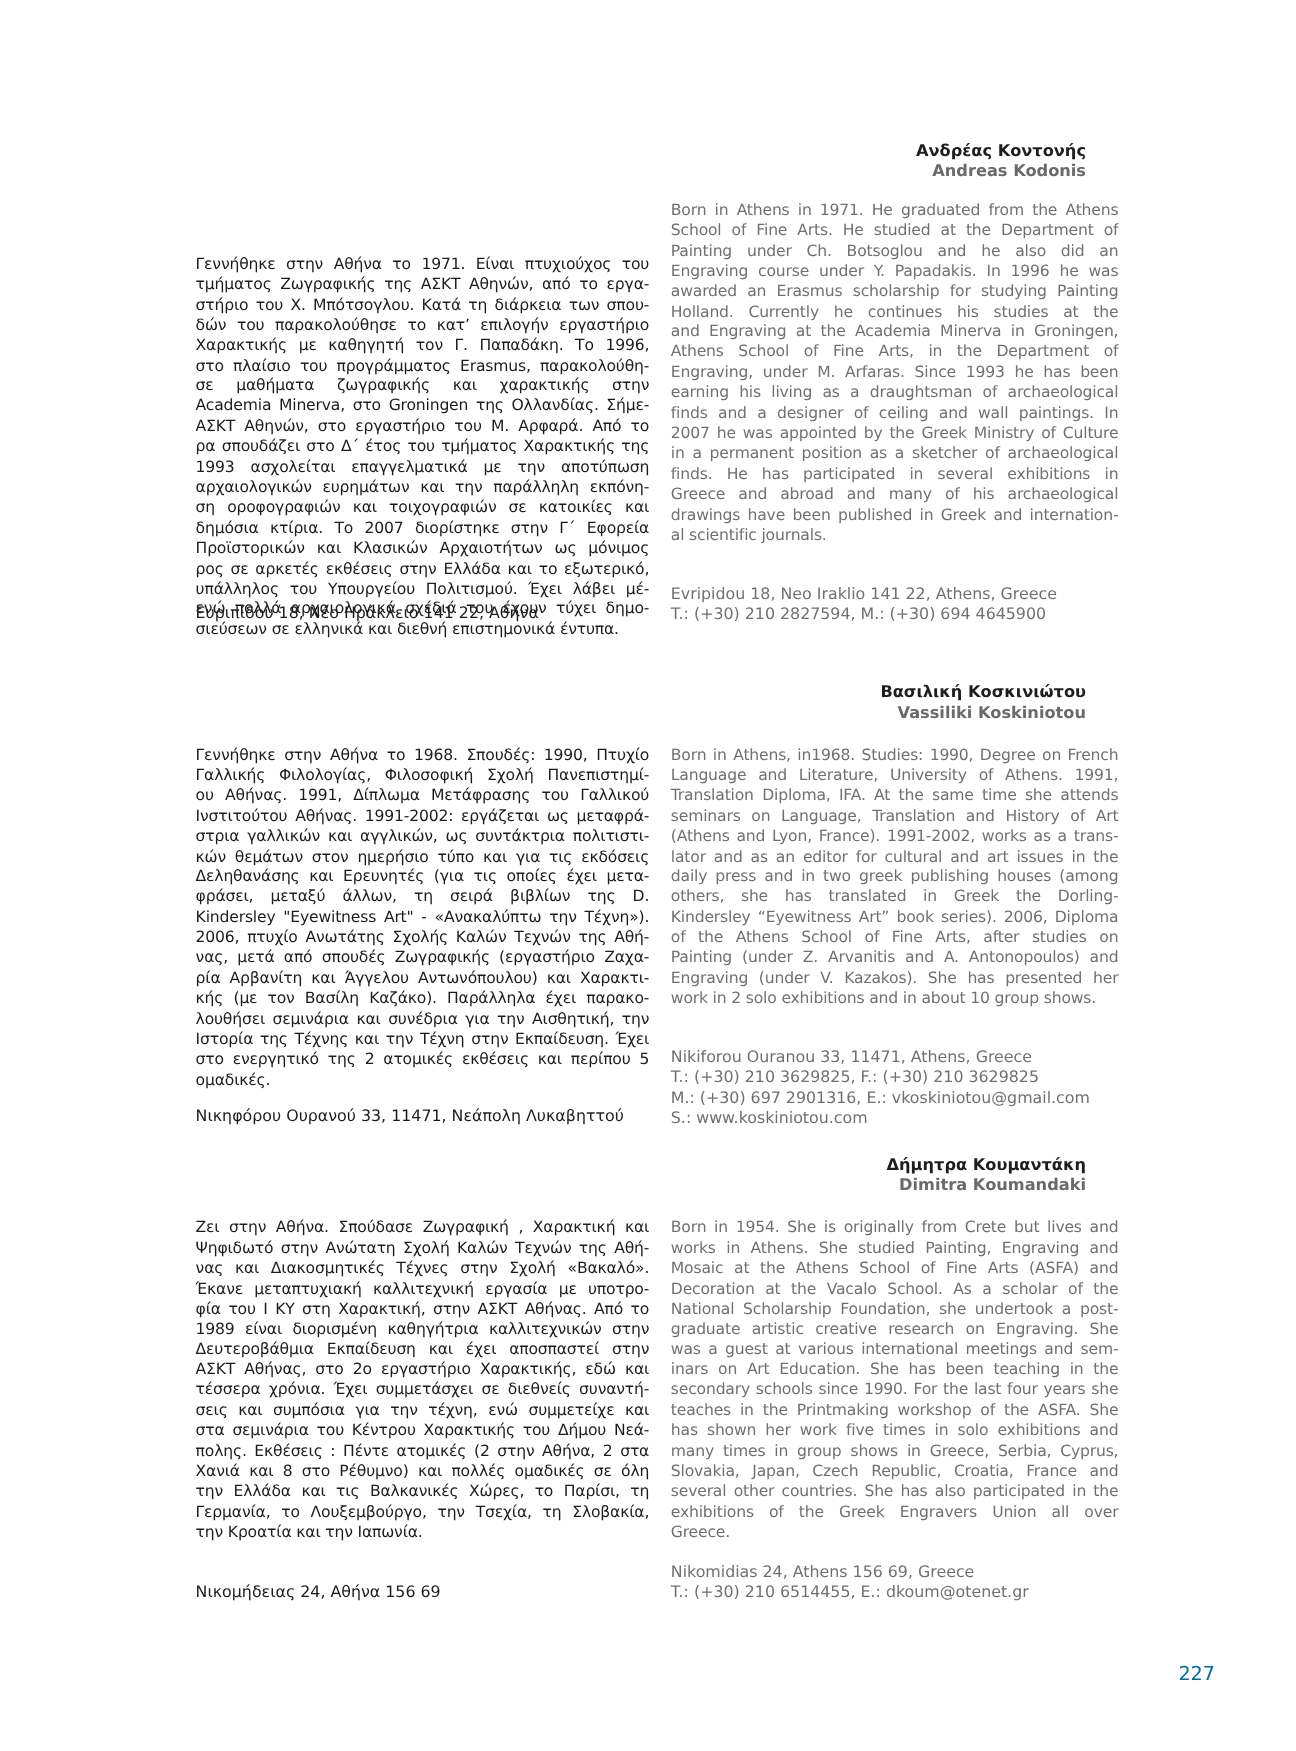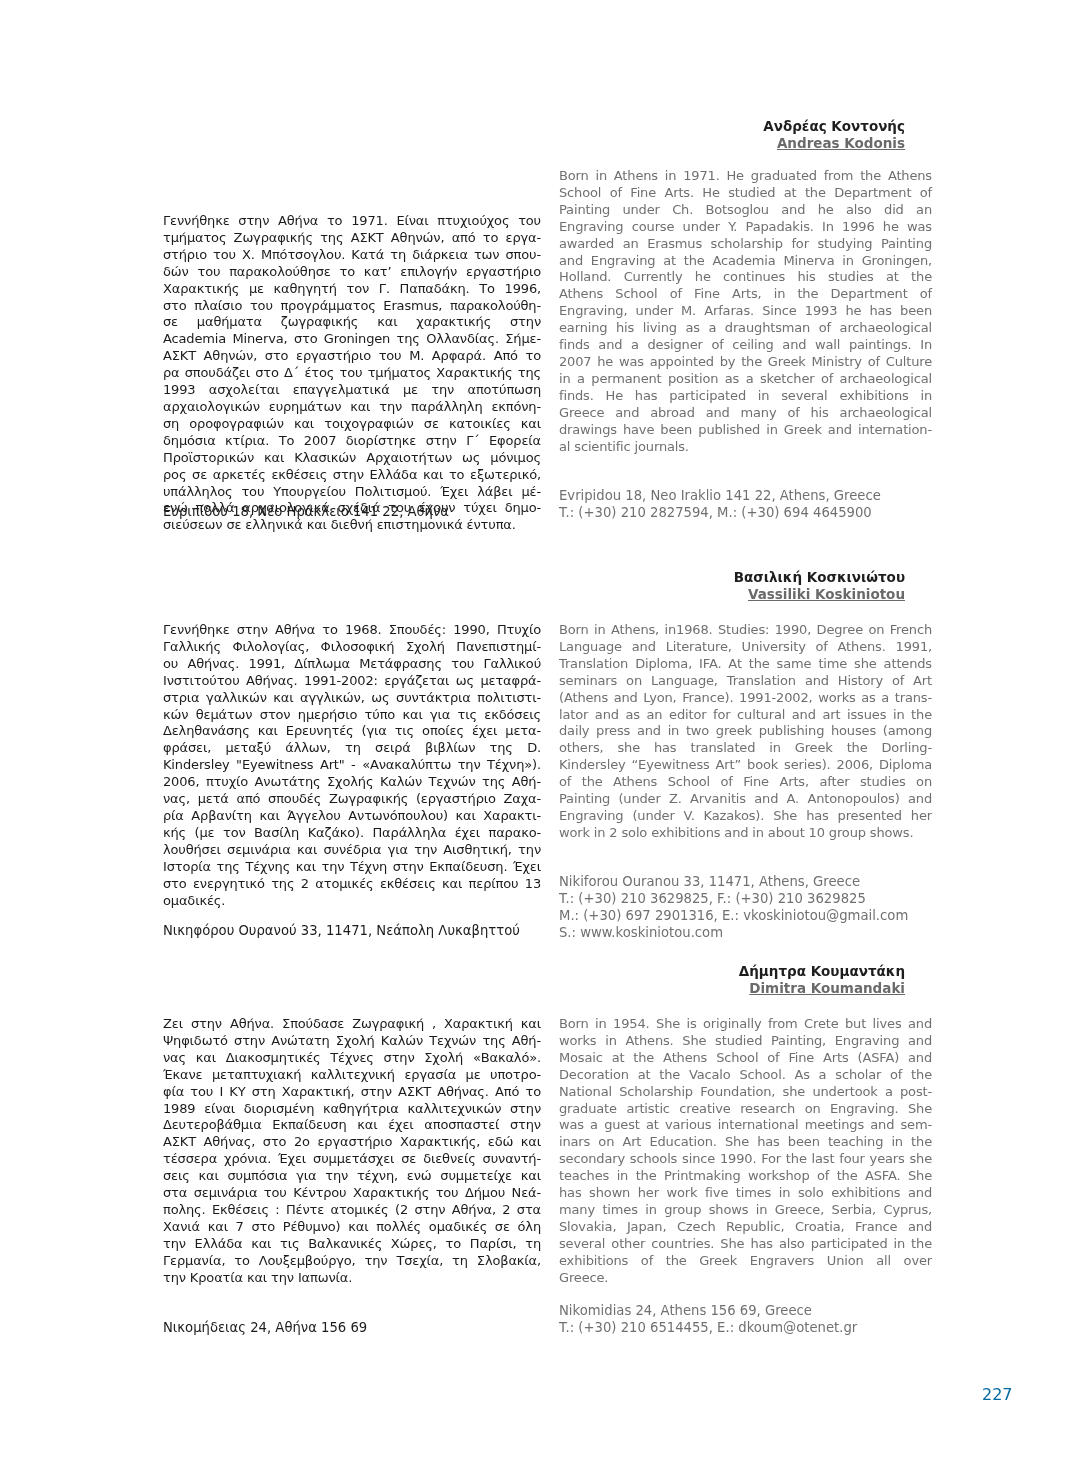--- a/index.html
+++ b/index.html
@@ -1,20 +1,20 @@
 <!DOCTYPE html>
 <html><head>
 <meta charset="utf-8">
 <style>
   html, body { margin:0; padding:0; background:#ffffff; }
   body { width:1080px; height:1459px; position:relative; overflow:hidden;
          font-family:"DejaVu Sans", sans-serif; }
   .name { position:absolute; right:175px; text-align:right; font-size:13.5px; line-height:17px; }
   .name .gr { color:#1e1e1e; font-weight:bold; }
-  .name .en { color:#6a6a6a; font-weight:bold;text-decoration:underline; }
+  .name .en { color:#6a6a6a; font-weight:bold; }
   .col { position:absolute; font-size:13px; line-height:16.9px; letter-spacing:-0.15px; }
   .col.gr { left:163px; width:378px; color:#1c1c1c; }
   .col.en { left:559px; width:373px; color:#707070; }
   .line { display:block; text-align:justify; text-align-last:justify; white-space:nowrap; overflow:visible; }
   .line.last { text-align-last:left; }
   .addr { position:absolute; font-size:13.2px; line-height:16.9px; }
   .addr.gr { left:163px; color:#1c1c1c; }
   .addr.en { left:559px; color:#707070; }
   .addr span { display:block; white-space:nowrap; }
   .pagenum { position:absolute; left:982px; top:1385px; font-size:16px; color:#0369a1; }
@@ -49,22 +49,22 @@
   </div>
 <div class="addr gr" style="top:504px;">
     <span class="">Ευριπίδου 18, Νέο Ηράκλειο 141 22, Αθήνα</span>
   </div>
 <div class="col en" style="top:168px;">
     <span class="line">Born in Athens in 1971. He graduated from the Athens</span>
     <span class="line">School of Fine Arts. He studied at the Department of</span>
     <span class="line">Painting under Ch. Botsoglou and he also did an</span>
     <span class="line">Engraving course under Y. Papadakis. In 1996 he was</span>
     <span class="line">awarded an Erasmus scholarship for studying Painting</span>
+    <span class="line">Holland. Currently he continues his studies at the</span>
     <span class="line">and Engraving at the Academia Minerva in Groningen,</span>
-    <span class="line">Holland. Currently he continues his studies at the</span>
     <span class="line">Athens School of Fine Arts, in the Department of</span>
     <span class="line">Engraving, under M. Arfaras. Since 1993 he has been</span>
     <span class="line">earning his living as a draughtsman of archaeological</span>
     <span class="line">finds and a designer of ceiling and wall paintings. In</span>
     <span class="line">2007 he was appointed by the Greek Ministry of Culture</span>
     <span class="line">in a permanent position as a sketcher of archaeological</span>
     <span class="line">finds. He has participated in several exhibitions in</span>
     <span class="line">Greece and abroad and many of his archaeological</span>
     <span class="line">drawings have been published in Greek and internation-</span>
     <span class="line last">al scientific journals.</span>
@@ -87,21 +87,21 @@
     <span class="line">κών θεμάτων στον ημερήσιο τύπο και για τις εκδόσεις</span>
     <span class="line">Δεληθανάσης και Ερευνητές (για τις οποίες έχει μετα-</span>
     <span class="line">φράσει, μεταξύ άλλων, τη σειρά βιβλίων της D.</span>
     <span class="line">Kindersley "Eyewitness Art" - «Ανακαλύπτω την Τέχνη»).</span>
     <span class="line">2006, πτυχίο Ανωτάτης Σχολής Καλών Τεχνών της Αθή-</span>
     <span class="line">νας, μετά από σπουδές Ζωγραφικής (εργαστήριο Ζαχα-</span>
     <span class="line">ρία Αρβανίτη και Άγγελου Αντωνόπουλου) και Χαρακτι-</span>
     <span class="line">κής (με τον Βασίλη Καζάκο). Παράλληλα έχει παρακο-</span>
     <span class="line">λουθήσει σεμινάρια και συνέδρια για την Αισθητική, την</span>
     <span class="line">Ιστορία της Τέχνης και την Τέχνη στην Εκπαίδευση. Έχει</span>
-    <span class="line">στο ενεργητικό της 2 ατομικές εκθέσεις και περίπου 13</span>
+    <span class="line">στο ενεργητικό της 2 ατομικές εκθέσεις και περίπου 5</span>
     <span class="line last">ομαδικές.</span>
   </div>
 <div class="addr gr" style="top:923px;">
     <span class="">Νικηφόρου Ουρανού 33, 11471, Νεάπολη Λυκαβηττού</span>
   </div>
 <div class="col en" style="top:622px;">
     <span class="line">Born in Athens, in1968. Studies: 1990, Degree on French</span>
     <span class="line">Language and Literature, University of Athens. 1991,</span>
     <span class="line">Translation Diploma, IFA. At the same time she attends</span>
     <span class="line">seminars on Language, Translation and History of Art</span>
@@ -132,21 +132,21 @@
     <span class="line">νας και Διακοσμητικές Τέχνες στην Σχολή «Βακαλό».</span>
     <span class="line">Έκανε μεταπτυχιακή καλλιτεχνική εργασία με υποτρο-</span>
     <span class="line">φία του Ι ΚΥ στη Χαρακτική, στην ΑΣΚΤ Αθήνας. Από το</span>
     <span class="line">1989 είναι διορισμένη καθηγήτρια καλλιτεχνικών στην</span>
     <span class="line">Δευτεροβάθμια Εκπαίδευση και έχει αποσπαστεί στην</span>
     <span class="line">ΑΣΚΤ Αθήνας, στο 2ο εργαστήριο Χαρακτικής, εδώ και</span>
     <span class="line">τέσσερα χρόνια. Έχει συμμετάσχει σε διεθνείς συναντή-</span>
     <span class="line">σεις και συμπόσια για την τέχνη, ενώ συμμετείχε και</span>
     <span class="line">στα σεμινάρια του Κέντρου Χαρακτικής του Δήμου Νεά-</span>
     <span class="line">πολης. Εκθέσεις : Πέντε ατομικές (2 στην Αθήνα, 2 στα</span>
-    <span class="line">Χανιά και 7 στο Ρέθυμνο) και πολλές ομαδικές σε όλη</span>
+    <span class="line">Χανιά και 8 στο Ρέθυμνο) και πολλές ομαδικές σε όλη</span>
     <span class="line">την Ελλάδα και τις Βαλκανικές Χώρες, το Παρίσι, τη</span>
     <span class="line">Γερμανία, το Λουξεμβούργο, την Τσεχία, τη Σλοβακία,</span>
     <span class="line last">την Κροατία και την Ιαπωνία.</span>
   </div>
 <div class="addr gr" style="top:1320px;">
     <span class="">Νικομήδειας 24, Αθήνα 156 69</span>
   </div>
 <div class="col en" style="top:1016px;">
     <span class="line">Born in 1954. She is originally from Crete but lives and</span>
     <span class="line">works in Athens. She studied Painting, Engraving and</span>

